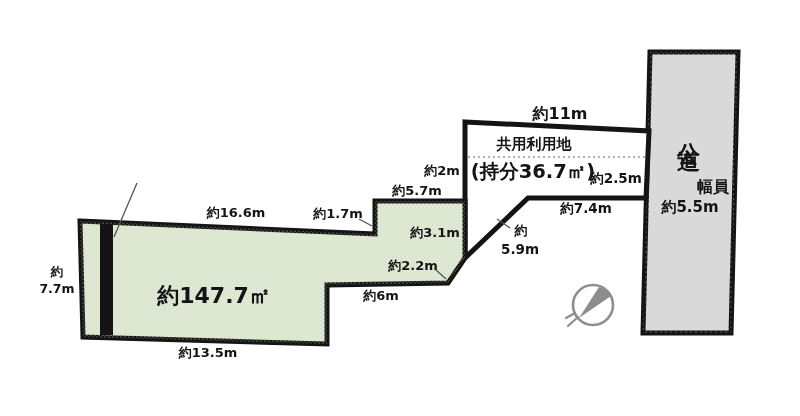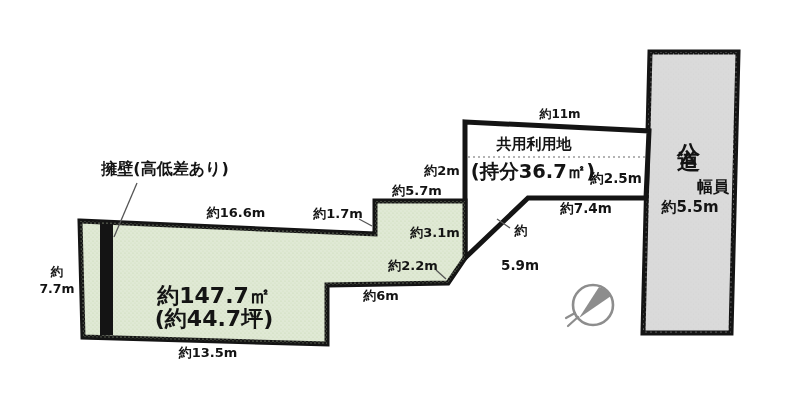--- a/index.html
+++ b/index.html
@@ -51,60 +51,58 @@
     <line x1="436" y1="270" x2="446" y2="279" stroke="#555555" stroke-width="1.3"></line>
     <line x1="510" y1="228" x2="497" y2="219" stroke="#555555" stroke-width="1.3"></line>
 
     <g>
       <circle cx="593" cy="305" r="20" fill="none" stroke="#8d8d8d" stroke-width="2.6"></circle>
       <path d="M 579 318 L 611 296 A 20 20 0 0 0 599 287 Z" fill="#8d8d8d"></path>
       <path d="M 578 317 L 568 326 M 575 313 L 566 318" fill="none" stroke="#8d8d8d" stroke-width="2.2" stroke-linecap="round"></path>
     </g>
   </svg>
 
-  <div class="lbl" style="left:165px;top:169px;font-size:16px;">擁壁(高低差あり)</div>
 
   <div class="lbl" style="left:236px;top:213px;font-size:13px;">約16.6m</div>
 
   <div class="lbl" style="left:338px;top:214px;font-size:13px;">約1.7m</div>
 
   <div class="lbl" style="left:417px;top:191px;font-size:13px;">約5.7m</div>
 
   <div class="lbl" style="left:442px;top:171px;font-size:13px;">約2m</div>
 
-  <div class="lbl" style="left:560px;top:114px;font-size:12px;">約11m</div>
+  <div class="lbl" style="left:560px;top:114px;font-size:16px;">約11m</div>
 
   <div class="lbl" style="left:534px;top:145px;font-size:15px;">共用利用地</div>
 
   <div class="lbl" style="left:533px;top:172px;font-size:19.5px;">(持分36.7㎡)</div>
 
   <div class="lbl" style="left:616px;top:178px;font-size:13.5px;">約2.5m</div>
 
   <div class="lbl" style="left:586px;top:208px;font-size:13.5px;">約7.4m</div>
 
   <div class="lbl" style="left:521px;top:231px;font-size:13px;">約</div>
 
-  <div class="lbl" style="left:520px;top:249px;font-size:13.5px;margin-top:16px;">5.9m</div>
+  <div class="lbl" style="left:520px;top:249px;font-size:13.5px;">5.9m</div>
 
   <div class="lbl" style="left:435px;top:233px;font-size:13px;">約3.1m</div>
 
   <div class="lbl" style="left:413px;top:266px;font-size:13px;">約2.2m</div>
 
   <div class="lbl" style="left:381px;top:296px;font-size:13px;">約6m</div>
 
   <div class="lbl" style="left:208px;top:353px;font-size:13px;">約13.5m</div>
 
   <div class="lbl" style="left:57px;top:272px;font-size:12.5px;">約</div>
 
   <div class="lbl" style="left:57px;top:289px;font-size:12.5px;">7.7m</div>
 
 
   <div class="lbl" style="left:214px;top:296px;font-size:22px;">約147.7㎡</div>
 
-  <div class="lbl" style="left:214px;top:319px;font-size:22px;">(約44.7坪)</div>
 
   <div class="lbl vtext" style="left:689px;top:130px;font-size:23px;">公道</div>
 
   <div class="lbl" style="left:689px;top:187px;font-size:16px;margin-left:24px;">幅員</div>
 
   <div class="lbl" style="left:690px;top:208px;font-size:15px;">約5.5m</div>
 
 </div>
 
 </body></html>

